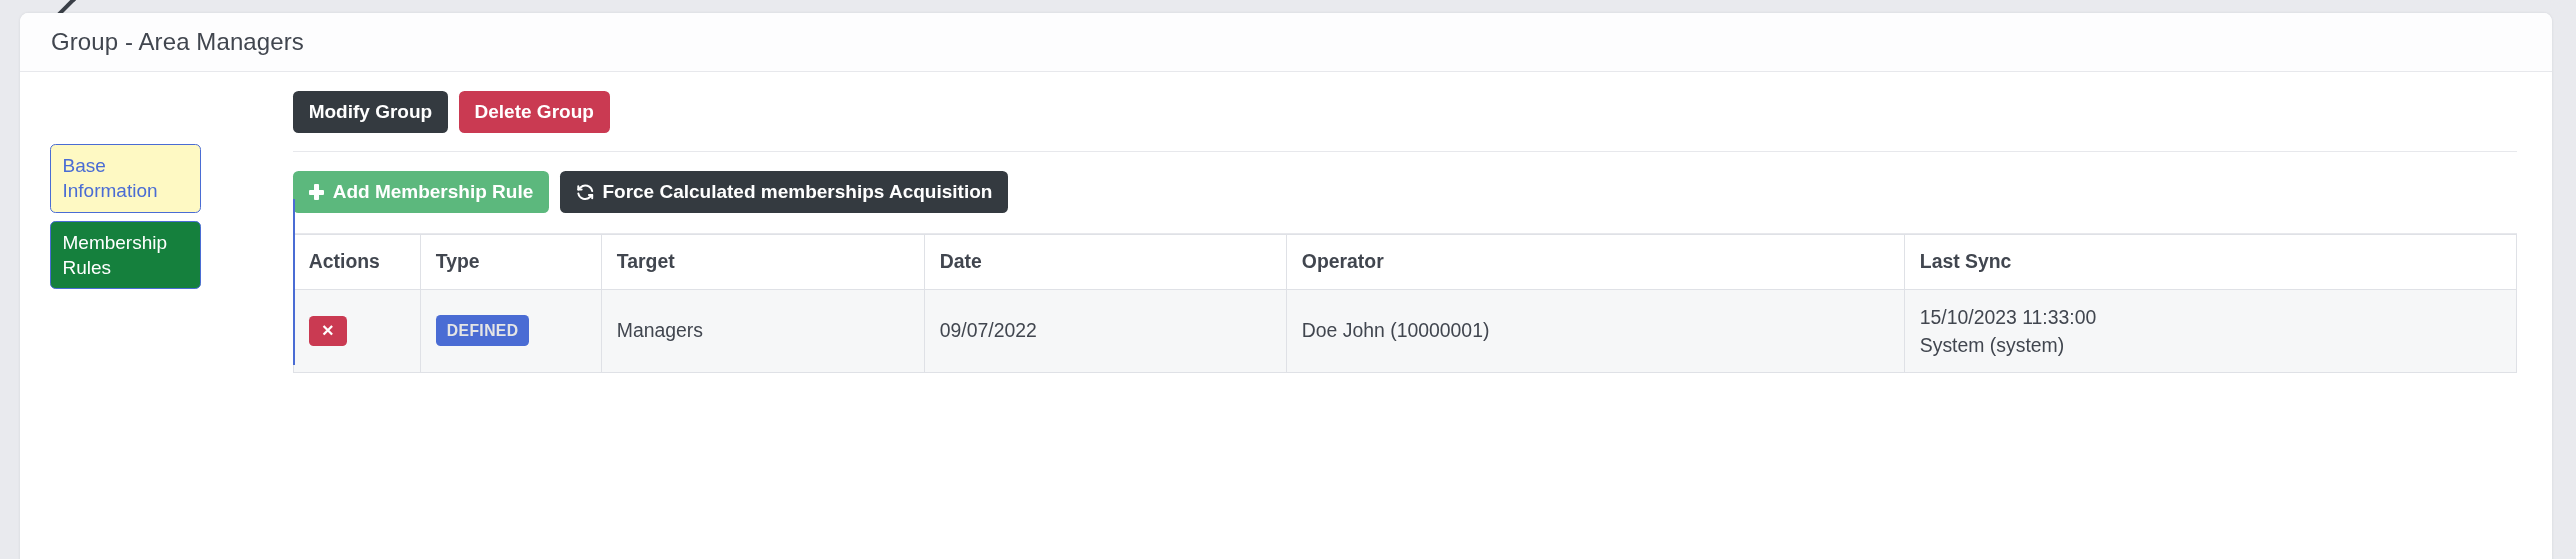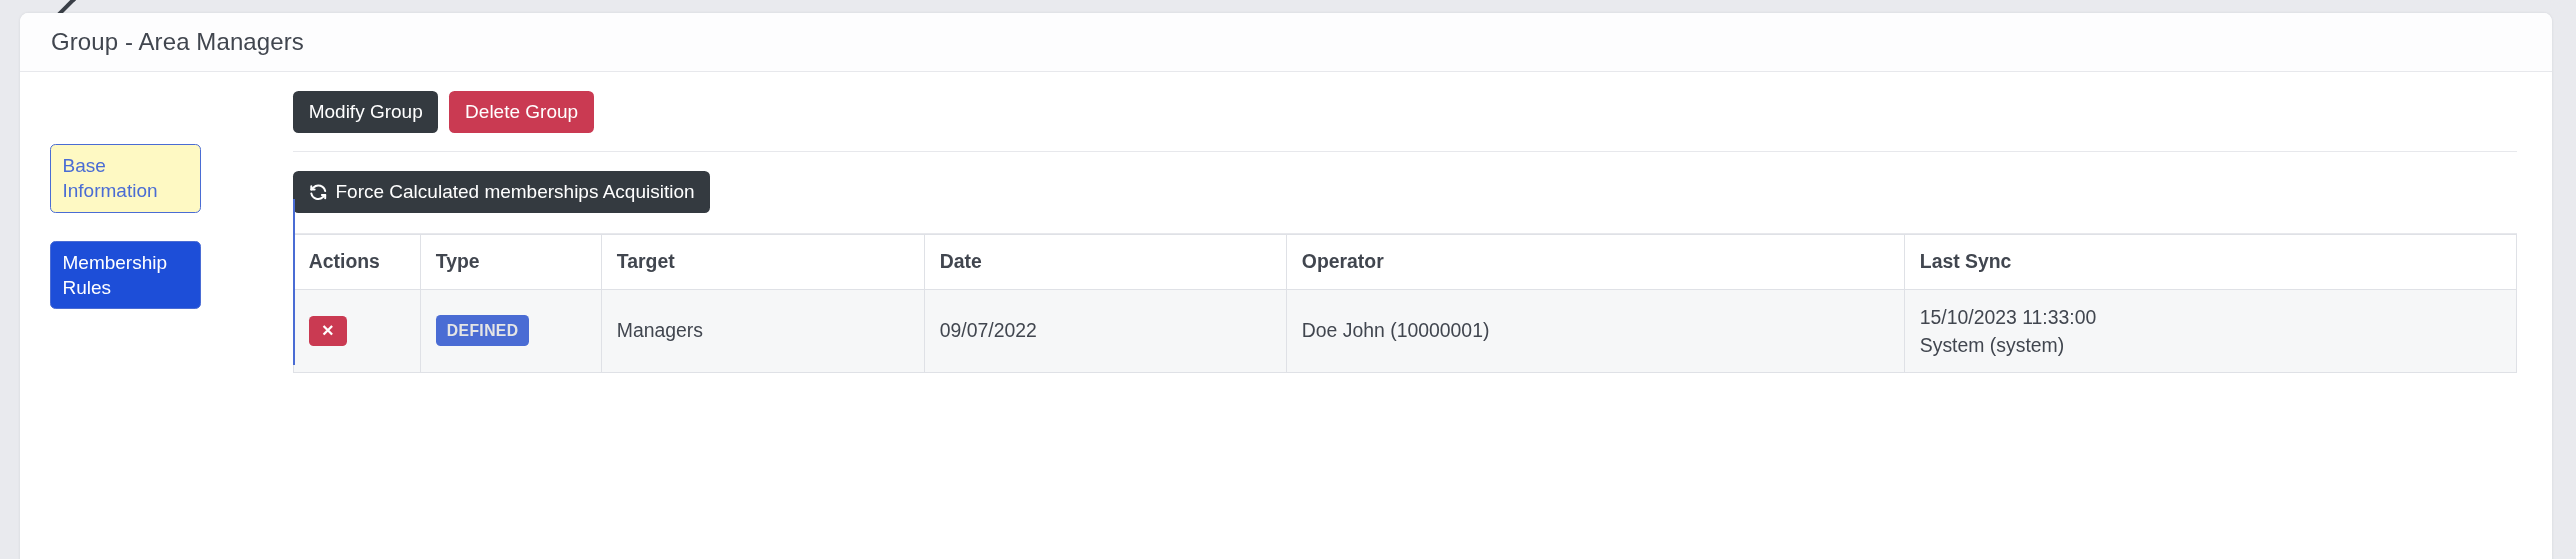--- a/index.html
+++ b/index.html
@@ -55,39 +55,38 @@
     border: 0.9px solid #4a6cd4;
     border-radius: 5.5px;
     color: #4a6cd4;
     background: #fef9c3;
     font-size: 19px;
     line-height: 25px;
     padding: 8.3px 12px;
     cursor: pointer;
   }
   .nav-pill.active {
-    background: #1d4ed8;
+    background: #15803d;
     border-color: #4a6cd4;
     color: #ffffff;
-    margin-top: 20px;
   }
   .sidebar-rule {
     position: absolute;
     left: 273px; top: 127px;
     width: 1.8px; height: 166px;
     background: #4a6cd4;
   }
 
   .content { flex: 1 1 auto; padding: 18.5px 35px 0 0; min-width: 0; }
 
   .btn-row { display: flex; gap: 11px; align-items: center; }
   .btn {
     display: inline-flex; align-items: center; gap: 8.3px;
     border: none; border-radius: 5.5px;
-    font-size: 19px; font-weight: normal;
+    font-size: 19px; font-weight: bold;
     padding: 10px 15.7px;
     color: #ffffff;
     cursor: pointer;
     white-space: nowrap;
     font-family: "Liberation Sans", sans-serif;
   }
   .btn-dark { background: #343a40; }
   .btn-danger { background: #ca3a52; }
   .btn-success { background: #5cb87d; }
 
@@ -183,20 +182,24 @@
       <div class="content">
 
         <div class="btn-row">
           <button class="btn btn-dark">Modify Group</button>
           <button class="btn btn-danger">Delete Group</button>
         </div>
 
         <div class="hr"></div>
 
         <div class="btn-row" style="margin-top:19.4px;">
+          <button class="btn btn-success">
+            <span class="icon-plus"></span>
+            <span>Add Membership Rule</span>
+          </button>
           <button class="btn btn-dark">
             <span class="icon-sync">
               <svg width="18.5" height="18.5" viewBox="0 0 24 24" fill="none" stroke="#ffffff" stroke-width="2.6" stroke-linecap="round">
                 <path d="M21 10.5a9 9 0 0 0-15.2-4.6L3 8.5"></path>
                 <path d="M3 13.5a9 9 0 0 0 15.2 4.6L21 15.5"></path>
                 <path d="M3 4.2v4.3h4.3" stroke-linejoin="round"></path>
                 <path d="M21 19.8v-4.3h-4.3" stroke-linejoin="round"></path>
               </svg>
             </span>
             <span>Force Calculated memberships Acquisition</span>

